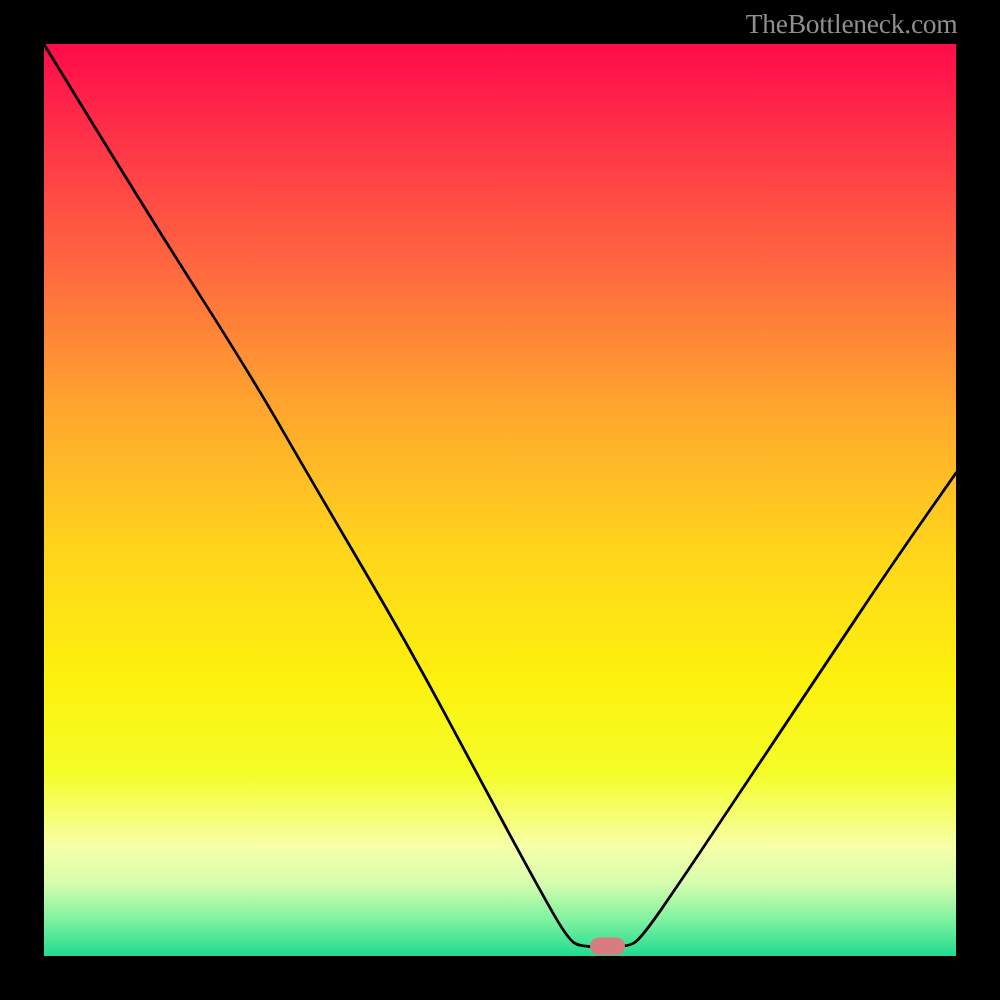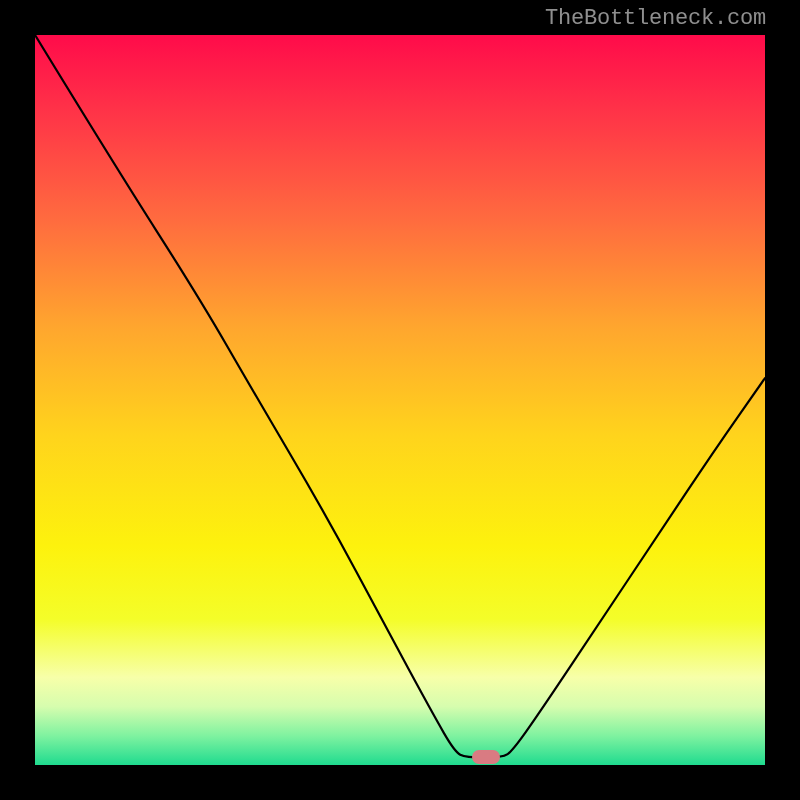--- a/index.html
+++ b/index.html
@@ -26,21 +26,21 @@
     overflow: hidden;
   }
   .gradient {
     position: absolute;
     inset: 0;
   }
   .watermark {
     position: absolute;
     top: 6px;
     right: 34px;
-    font-family: Liberation Mono, monospace;
+    font-family: Liberation Serif, serif;
     font-size: 22px;
     font-weight: 500;
     color: #8f8f8f;
     letter-spacing: -0.2px;
   }
   .marker {
     position: absolute;
     width: 28px;
     height: 14px;
     border-radius: 7px;

